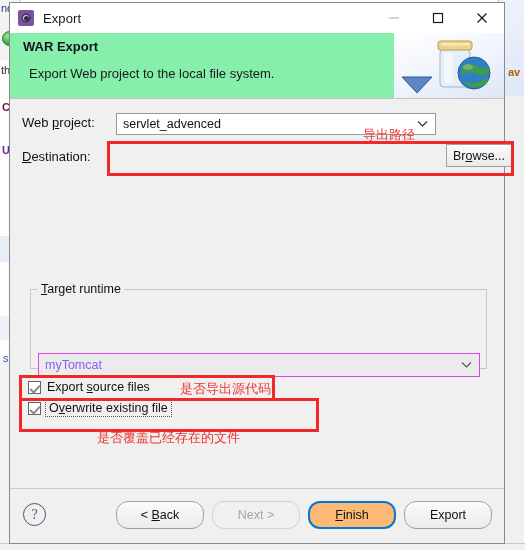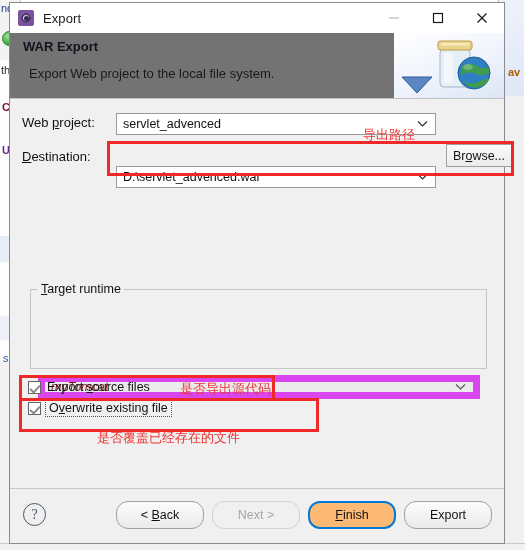--- a/index.html
+++ b/index.html
@@ -150,21 +150,21 @@
     display: flex;
     align-items: center;
     justify-content: center;
     background: transparent;
   }
   .win-btn svg { display: block; }
 
   
   #header {
     height: 66px;
-    background: #737373;
+    background: #86efac;
     border-bottom: 1px solid #c3c3c3;
     position: relative;
     flex: none;
     padding-left: 13px;
     box-sizing: border-box;
   }
   #header-title {
     position: absolute;
     left: 13px; top: 6px;
     font-size: 13px;
@@ -216,23 +216,22 @@
     color: #111111;
     position: relative;
   }
   .combo .chev {
     position: absolute;
     right: 7px; top: 50%;
     transform: translateY(-50%);
   }
   .combo.disabled {
     background: #ebebeb;
-    border: 7px solid #d946ef;
-    color: #7f1d1d;
-    font-style: italic;
+    border: 1px solid #d946ef;
+    color: #8b5cf6;
   }
 
   .btn {
     background: linear-gradient(#fbfbfb, #eceaea);
     border: 1px solid #a0a0a0;
     font-size: 12.5px;
     color: #111111;
     display: flex;
     align-items: center;
     justify-content: center;
@@ -447,26 +446,20 @@
     <div class="combo" style="left:106px; top:14px; width:320px;">
       <span>servlet_advenced</span>
       <svg class="chev" width="11" height="7" viewBox="0 0 11 7">
           <polyline points="1,1 5.5,5.5 10,1" fill="none" stroke="#333" stroke-width="1.2"></polyline>
         </svg>
     </div>
 
     <div class="row" style="left:12px; top:50px;">
       <span class="field-label"><span class="ul">D</span>estination:</span>
     </div>
-    <div class="combo" style="left:106px; top:45px; width:320px;">
-      <span>D:\servlet_advenced.war</span>
-      <svg class="chev" width="11" height="7" viewBox="0 0 11 7">
-          <polyline points="1,1 5.5,5.5 10,1" fill="none" stroke="#333" stroke-width="1.2"></polyline>
-        </svg>
-    </div>
     <div class="btn" style="position:absolute; left:436px; top:45px; width:66px; height:23px;justify-content:center;">
       <span>Br<span class="ul">o</span>wse...</span>
     </div>
 
     <div id="group-top-left"></div>
     <div id="group-top-right"></div>
     <div id="group-runtime"></div>
     <div id="group-legend"><span class="ul">T</span>arget runtime</div>
 
 

